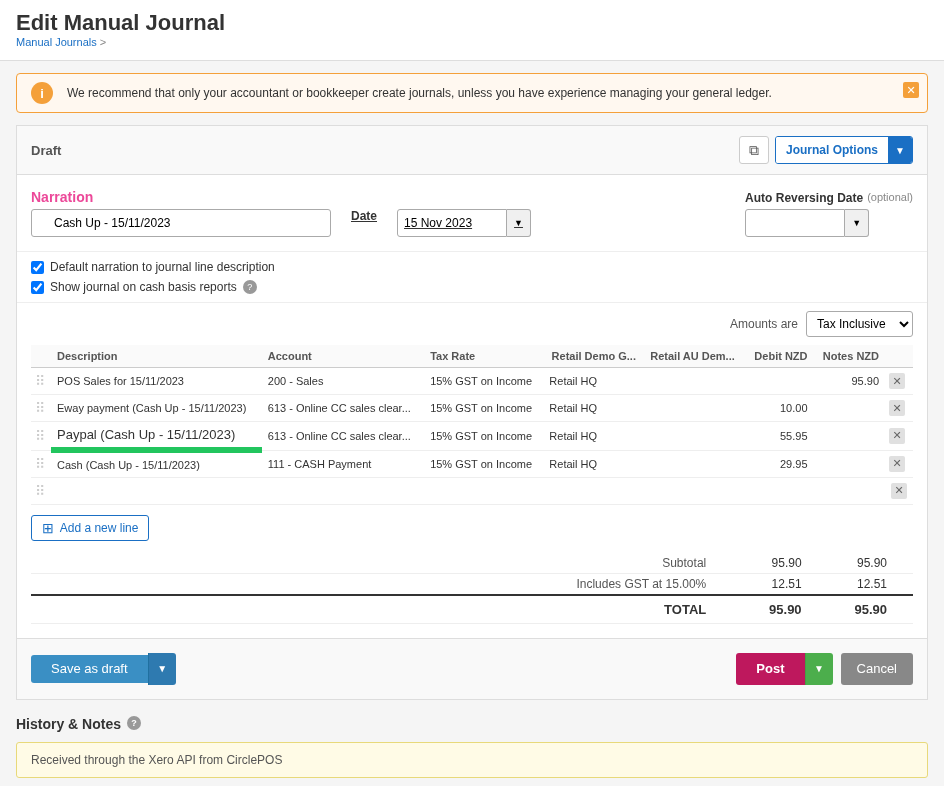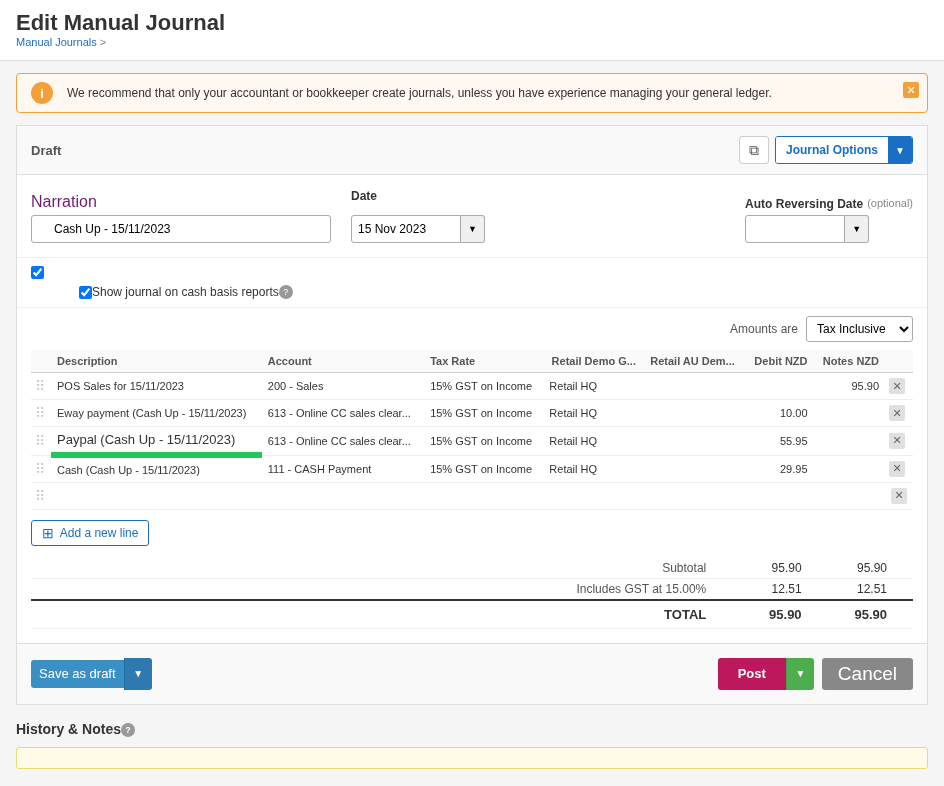--- a/index.html
+++ b/index.html
@@ -38,24 +38,24 @@
       <div style="display: flex; align-items: center; height: 28px; border: 1px solid #1a6fc4; border-radius: 3px; overflow: hidden; cursor: pointer;">
         <span style="padding: 0 10px; height: 100%; background: #fff; color: #1a6fc4; font-size: 12px; font-weight: bold; display: flex; align-items: center;">Journal Options</span>
         <span style="width: 24px; height: 28px; background: #1a6fc4; color: #fff; display: flex; align-items: center; justify-content: center; font-size: 10px;">▼</span>
       </div>
     </div>
   </div>
 
   <div style="padding: 14px; border-bottom: 1px solid #eee;">
     <div style="display: flex; align-items: flex-end; gap: 20px;">
       <div style="display: flex; flex-direction: column; gap: 4px;">
-        <label style="font-size: 16px; font-weight: normal; color: #701a75;">Narration</label>
+        <label style="font-size: 14px; font-weight: bold; color: #ec4899;">Narration</label>
         <input type="text" style="width: 300px; height: 28px; border: 1px solid rgb(170, 170, 170); border-radius: 3px; padding: 0px 22px; font-size: 12px;" value="Cash Up - 15/11/2023">
       </div>
-      <div style="display: flex; flex-direction: column; gap: 12px;">
+      <div style="display: flex; flex-direction: row; gap: 20px; text-decoration: underline;">
         <label style="font-size: 12px; font-weight: bold; color: #333;">Date</label>
         <div style="display: flex; align-items: center;">
           <input type="text" value="15 Nov 2023" style="width: 110px; height: 28px; border: 1px solid rgb(170, 170, 170); border-radius: 3px 0px 0px 3px; padding: 0px 6px; font-size: 12px;">
           <button style="width: 24px; height: 28px; border: 1px solid #aaa; border-left: none; border-radius: 0 3px 3px 0; background: #f0f0f0; cursor: pointer; display: flex; align-items: center; justify-content: center; font-size: 9px;">▼</button>
         </div>
       </div>
       <div style="display: flex; flex-direction: column; gap: 4px; margin-left: auto;">
         <label style="font-size: 12px; font-weight: bold; color: #333; display: flex; gap: 4px;">
           <span>Auto Reversing Date</span>
           <span style="font-weight: normal; color: #888; font-size: 11px;">(optional)</span>
@@ -64,22 +64,23 @@
           <input type="text" style="width: 100px; height: 28px; border: 1px solid rgb(170, 170, 170); border-radius: 3px 0px 0px 3px; padding: 0px 6px; font-size: 12px;" value="">
           <button style="width: 24px; height: 28px; border: 1px solid #aaa; border-left: none; border-radius: 0 3px 3px 0; background: #f0f0f0; cursor: pointer; display: flex; align-items: center; justify-content: center; font-size: 9px;">▼</button>
         </div>
       </div>
     </div>
   </div>
 
   <div style="padding: 8px 14px; display: flex; flex-direction: column; gap: 6px; border-bottom: 1px solid #eee;">
     <div style="display: flex; align-items: center; gap: 6px; font-size: 12px;">
       <input type="checkbox" checked="" style="margin: 0px;">
-    </div>
-    <div style="display: flex; align-items: center; font-size: 12px; margin-left: 48px;">
+      <span>Default narration to journal line description</span>
+    </div>
+    <div style="display: flex; align-items: center; gap: 6px; font-size: 12px;">
       <input type="checkbox" checked="" style="margin: 0px;">
       <span>Show journal on cash basis reports</span>
       <div style="width: 14px; height: 14px; background: #999; border-radius: 50%; color: #fff; font-size: 9px; display: flex; align-items: center; justify-content: center; cursor: pointer;">?</div>
     </div>
   </div>
 
   <div style="display: flex; align-items: center; justify-content: flex-end; padding: 8px 14px; gap: 8px; font-size: 12px;">
     <span style="color: #555;">Amounts are</span>
     <select style="height: 26px; border: 1px solid #aaa; border-radius: 3px; padding: 0 6px; font-size: 12px; background: #fff;">
       <option>Tax Exclusive</option>
@@ -208,35 +209,36 @@
           <td style="text-align: right; font-weight: bold; font-size: 13px; min-width: 80px; padding: 6px;">95.90</td>
           <td style="text-align: right; font-weight: bold; font-size: 13px; min-width: 80px; padding: 6px;">95.90</td>
           <td style="width: 20px;"></td>
         </tr>
       </tbody>
     </table>
   </div>
 
   <div style="padding: 14px; display: flex; justify-content: space-between; align-items: center; border-top: 1px solid #ddd; background: #f9f9f9;">
     <div style="display: flex; align-items: center;">
-      <button style="height: 28px; padding: 0 8px; background: #3a8fc4; color: #fff; border: none; border-radius: 3px 0 0 3px; font-size: 13px; cursor: pointer;">Save as draft</button>
+      <button style="height: 28px; padding: 0 20px; background: #3a8fc4; color: #fff; border: none; border-radius: 3px 0 0 3px; font-size: 13px; cursor: pointer;">Save as draft</button>
       <button style="width: 28px; height: 32px; background: #2e7ab0; color: #fff; border: none; border-radius: 0 3px 3px 0; cursor: pointer; display: flex; align-items: center; justify-content: center; font-size: 10px; border-left: 1px solid #2070a0;">▼</button>
     </div>
     <div style="display: flex; align-items: center; gap: 8px;">
       <div style="display: flex; align-items: center;">
         <button style="height: 32px; padding: 0 20px; background: #be185d; color: #fff; border: none; border-radius: 3px 0 0 3px; font-size: 13px; font-weight: bold; cursor: pointer;">Post</button>
         <button style="width: 28px; height: 32px; background: #4cae4c; color: #fff; border: none; border-radius: 0 3px 3px 0; cursor: pointer; display: flex; align-items: center; justify-content: center; font-size: 10px; border-left: 1px solid #45a045;">▼</button>
       </div>
-      <button style="height: 32px; padding: 0 16px; background: #888; color: #fff; border: none; border-radius: 3px; font-size: 19px; cursor: pointer;">Cancel</button>
+      <button style="height: 32px; padding: 0 16px; background: #888; color: #fff; border: none; border-radius: 3px; font-size: 13px; cursor: pointer;">Cancel</button>
     </div>
   </div>
 
 </div>
 
 <div style="margin: 0 16px 16px;">
-  <div style="font-size: 14px; font-weight: bold; color: #333; margin-bottom: 10px; display: flex; align-items: flex-end; ">
+  <div style="font-size: 14px; font-weight: bold; color: #333; margin-bottom: 10px; display: flex; align-items: flex-start; gap: 6px;">
     <span>History &amp; Notes</span>
     <div style="width: 14px; height: 14px; background: #999; border-radius: 50%; color: #fff; font-size: 9px; display: flex; align-items: center; justify-content: center; cursor: pointer;">?</div>
   </div>
   <div style="background: #fffbe6; border: 1px solid #e8d97a; border-radius: 3px; padding: 10px 14px; font-size: 12px; margin-bottom: 10px;">
+    <div style="color: #555;">Received through the Xero API from CirclePOS</div>
   </div>
 
 </div>
 
 </body></html>

